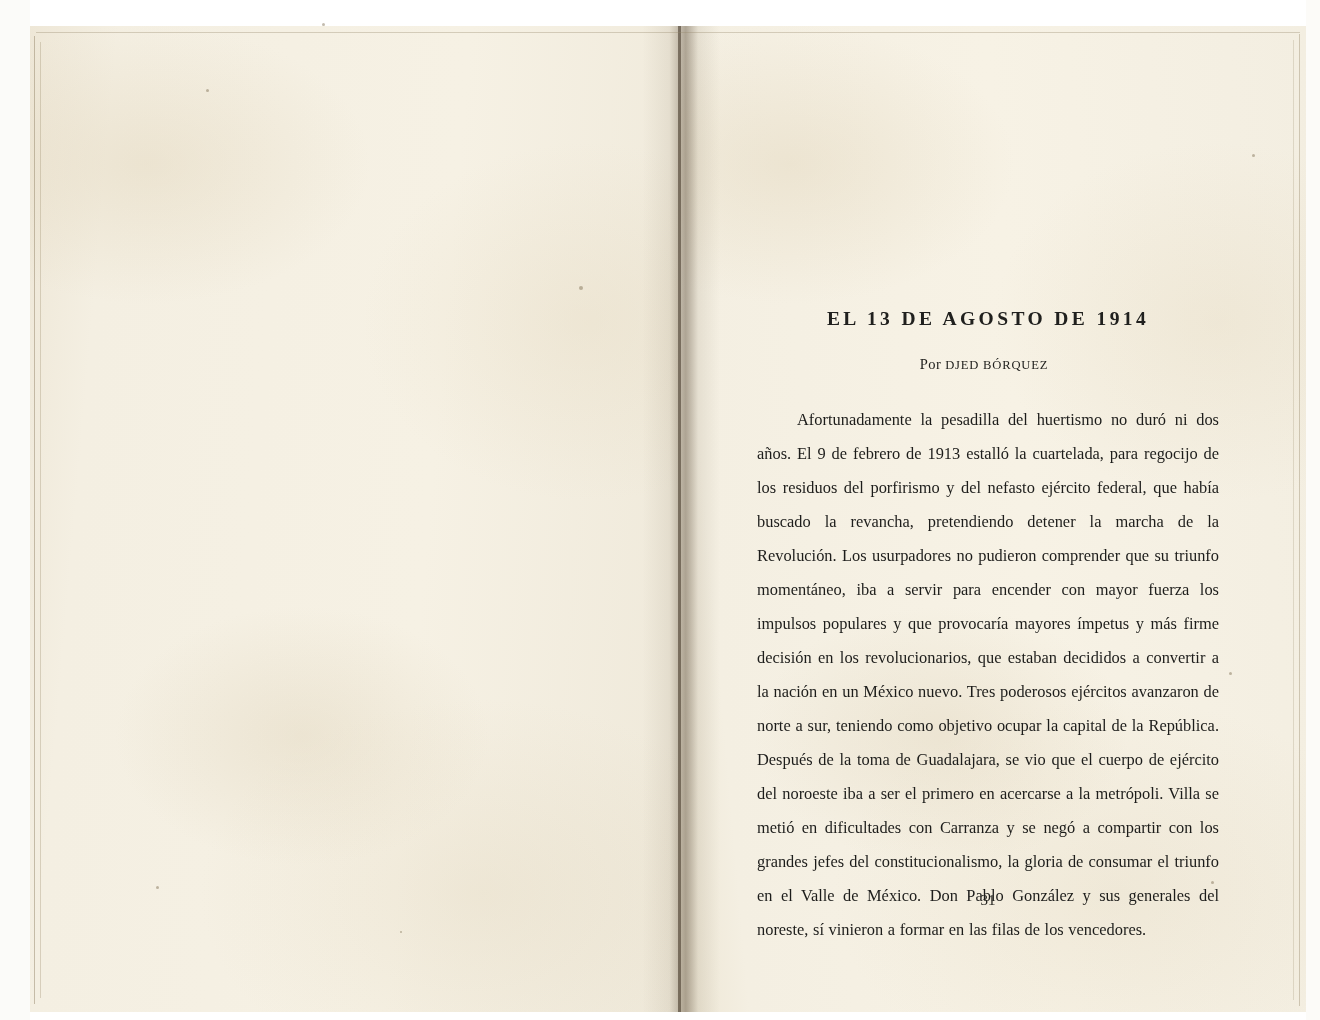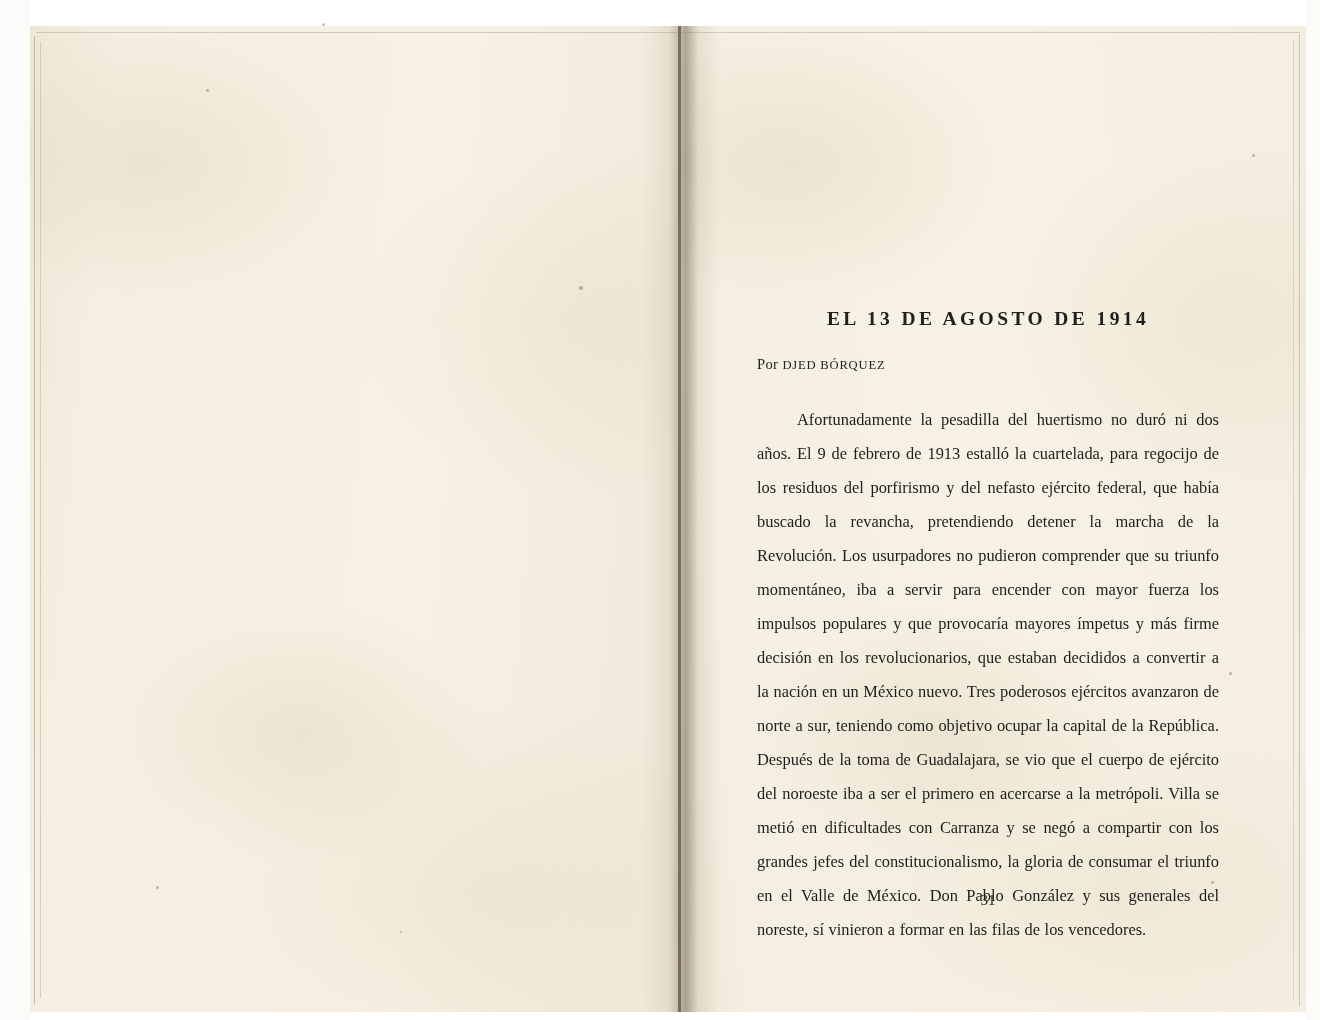--- a/index.html
+++ b/index.html
@@ -163,21 +163,21 @@
     letter-spacing: 3.4px;
     color: #20201e;
     text-align: center;
     margin: 0 0 26px 0;
     white-space: nowrap;
   }
   .byline {
     font-family: "Liberation Serif", serif;
     font-size: 14.5px;
     color: #22221f;
-    text-align: left;
+    text-align: center;
     letter-spacing: 0.4px;
     margin: 0 8px 30px 0;
   }
   .byline .sc {
     font-size: 12.6px;
     letter-spacing: 0.8px;
   }
   .body-par {
     font-family: "Liberation Serif", serif;
     font-size: 16.4px;

